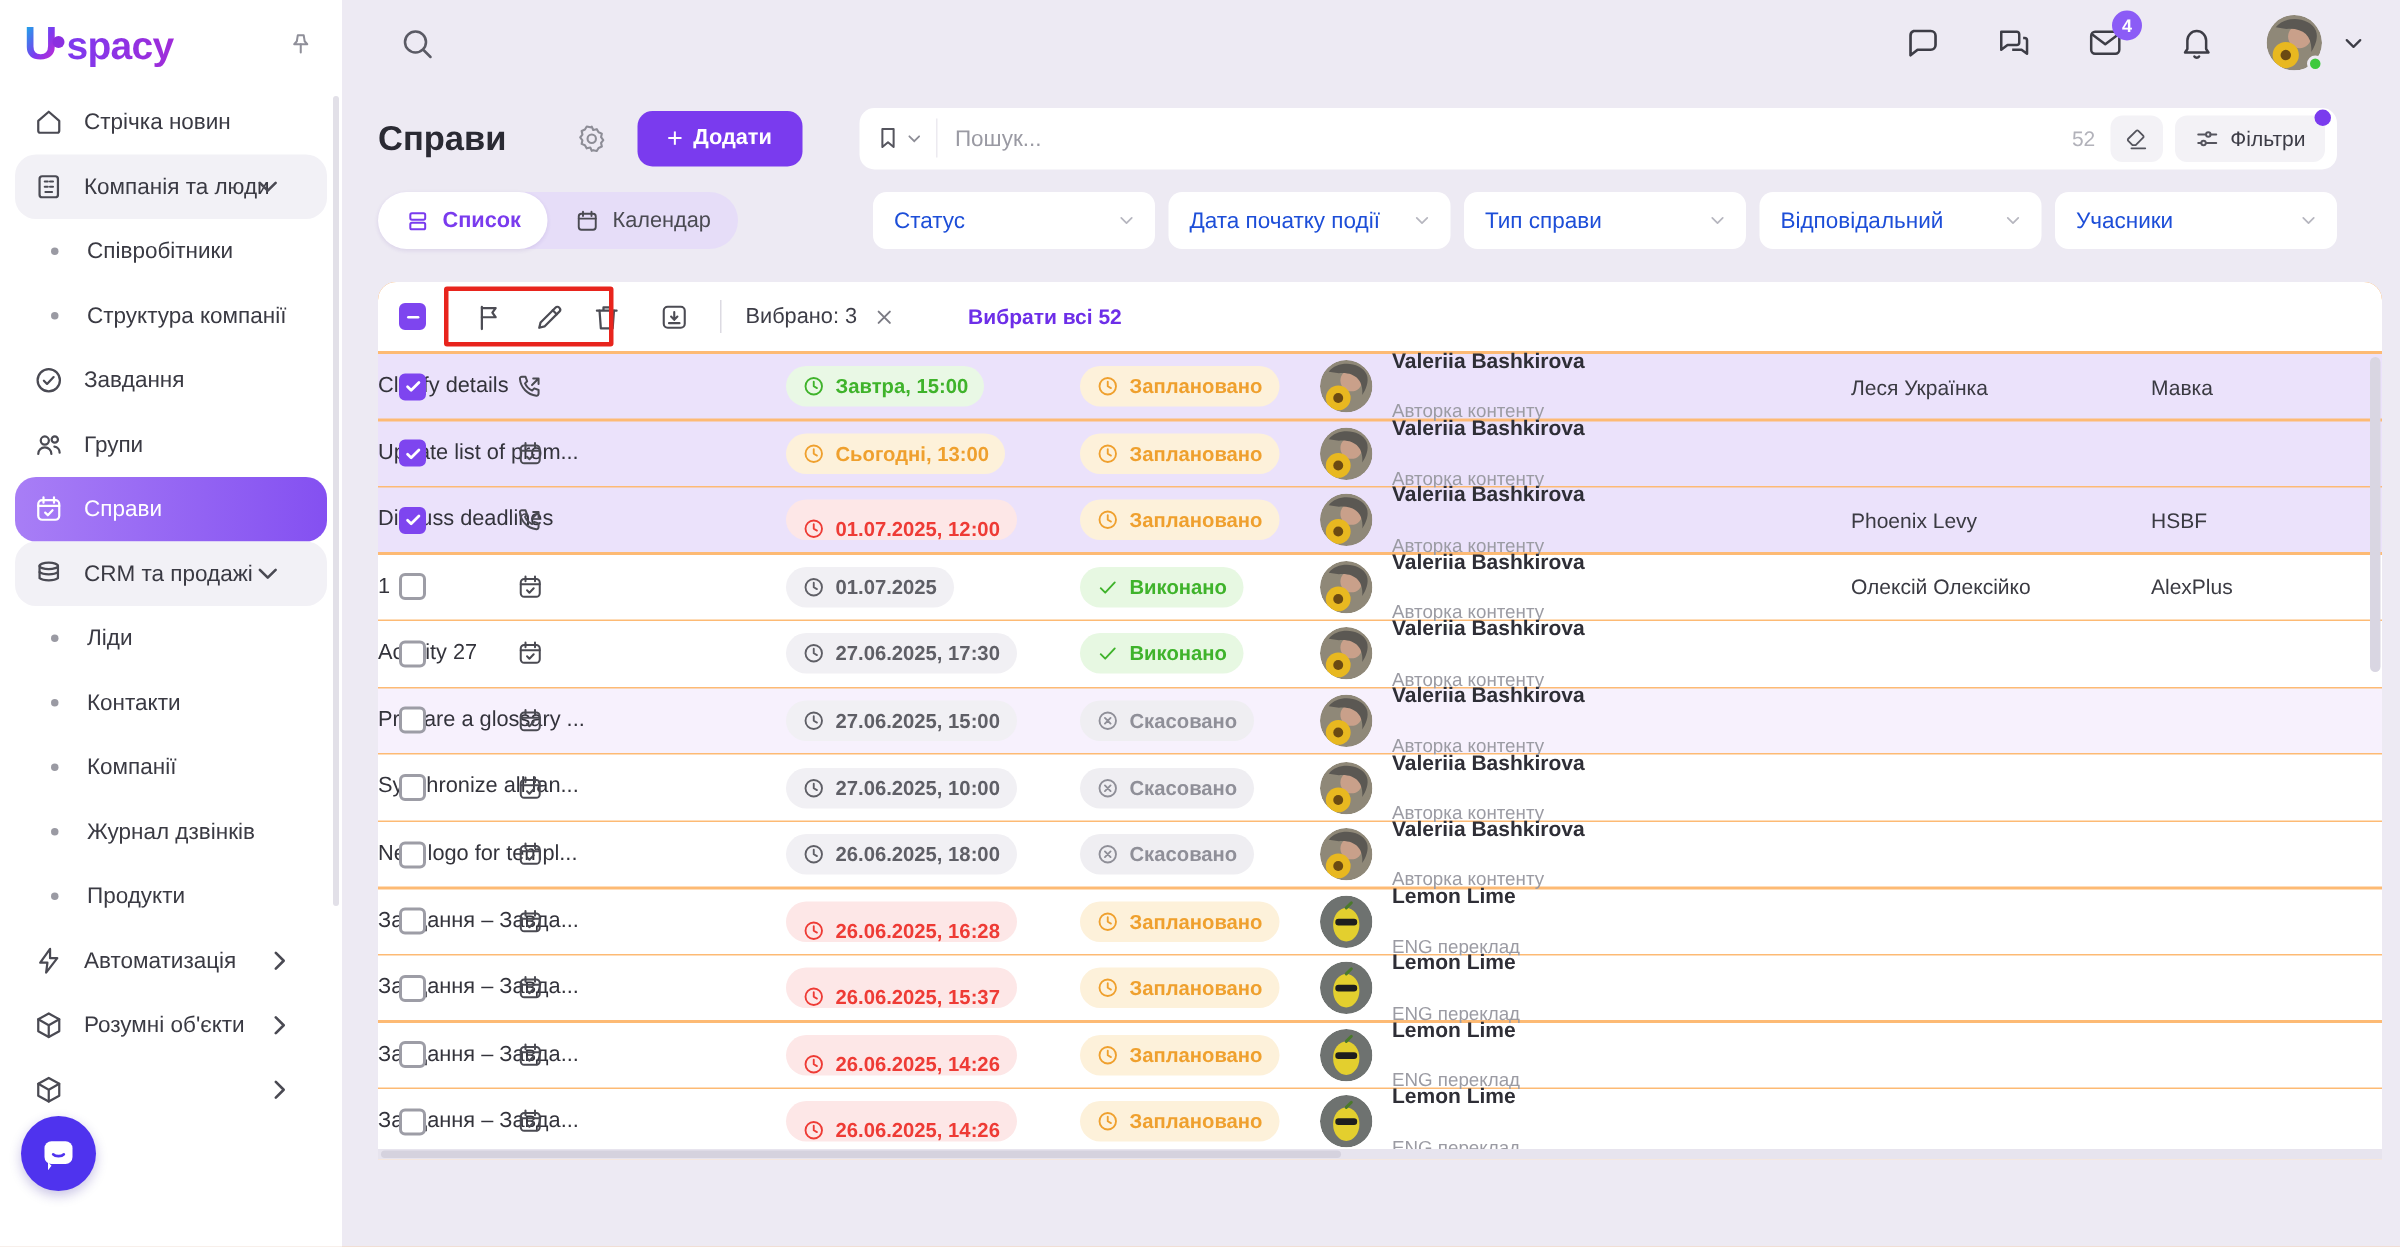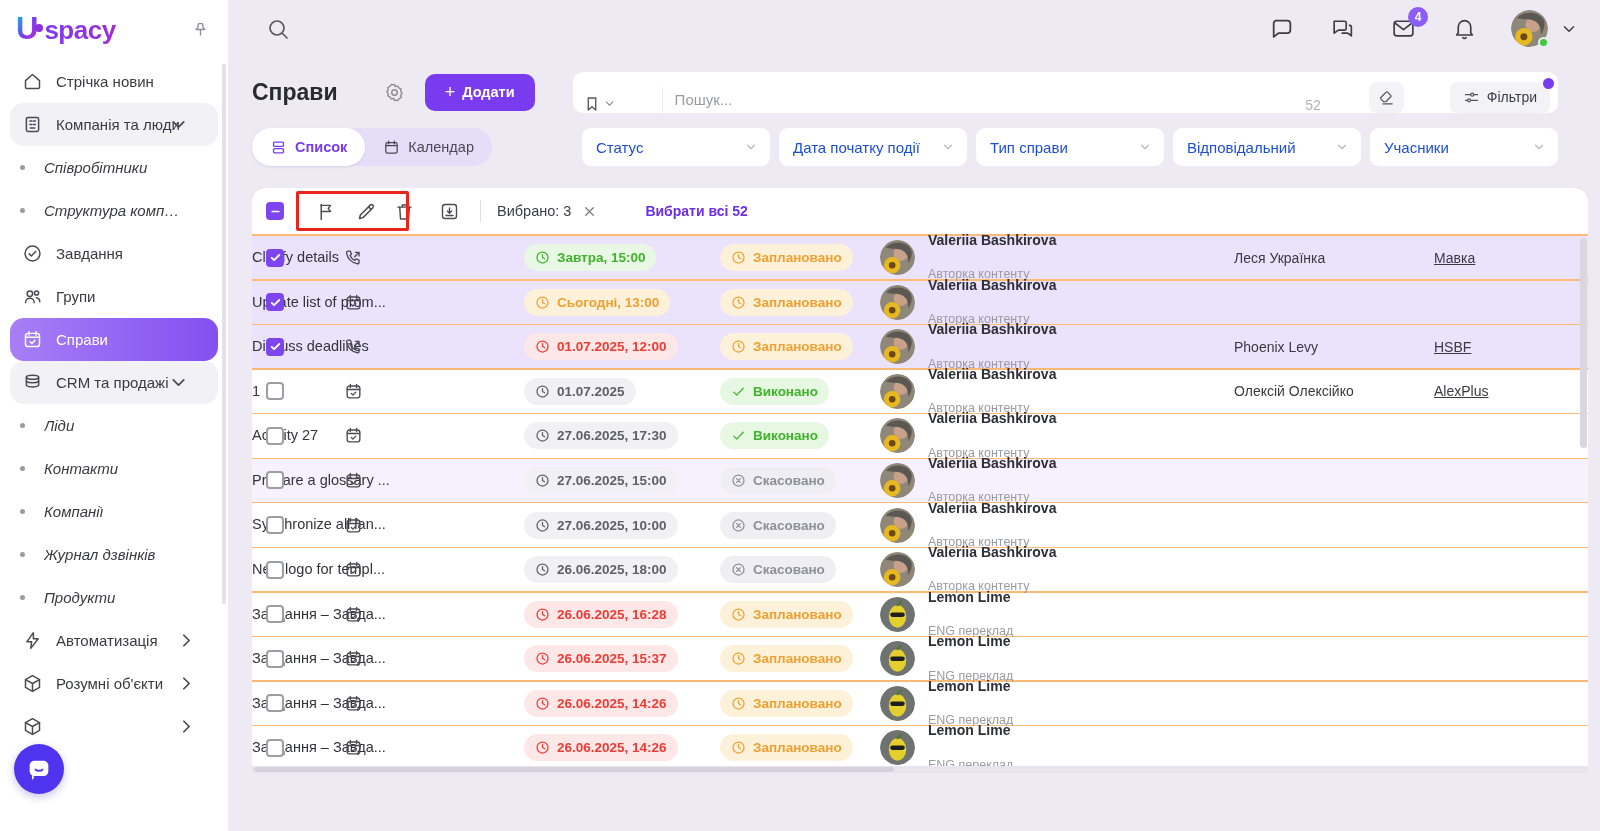--- a/index.html
+++ b/index.html
@@ -39,21 +39,21 @@
   .side-scroll { position:absolute; right:2px; top:64px; width:4px; height:540px; background:#e2e0e8; border-radius:2px; }
 
   .nav { position:absolute; top:60px; left:0; right:0; }
   .side-item { height:43px; display:flex; align-items:center; padding-left:22px; color:#3a3a43;
     font-size:15px; cursor:pointer; position:relative; }
   .side-item .icn { width:21px; height:21px; margin-right:13px; color:#4a4a53; }
   .side-item.pillbg { margin:0 10px; padding-left:12px; background:#f2f1f6; border-radius:14px; }
   .side-item.active { margin:0 10px; padding-left:12px; border-radius:14px; color:#fff;
     background:linear-gradient(90deg,#a87ef6 0%,#8450f1 100%); }
   .side-item.active .icn { color:#fff; }
-  .side-item.sub { padding-left:20px;font-style:italic; }
+  .side-item.sub { padding-left:34px; }
   .bullet { width:5px; height:5px; border-radius:50%; background:#9a9aa3; margin-right:19px; flex:none; }
   .side-chev { width:16px; height:16px; color:#6d6d77; position:absolute; right:18px; }
   .side-item.pillbg .side-chev, .side-item.active .side-chev { right:16px; }
   .side-label { white-space:nowrap; overflow:hidden; text-overflow:ellipsis; max-width:140px; }
 
   .chat-fab { position:absolute; left:14px; top:744px; width:50px; height:50px; border-radius:50%;
     background:#4f33ee; z-index:9; cursor:pointer; display:flex; align-items:center; justify-content:center;
     box-shadow:0 3px 8px rgba(40,20,150,.25); }
   .chat-fab svg { width:28px; height:28px; }
 
@@ -62,21 +62,21 @@
 
   .hdr { display:flex; align-items:center; height:42px; margin-right:30px; }
   .page-title { font-size:23px; font-weight:700; color:#2a2a33; }
   .gear { width:21px; height:21px; color:#8d8d96; margin-left:46px; cursor:pointer; }
   .add-btn { margin-left:20px; height:37px; padding:0 20px; border:none; border-radius:10px;
     background:#7a3bee; color:#fff; font-size:14.5px; font-weight:700; display:flex; align-items:center;
     gap:7px; cursor:pointer; font-family:inherit; }
   .add-plus { font-size:18px; font-weight:400; }
 
   .searchbar { margin-left:38px; flex:1; height:41px; background:#fff; border-radius:10px;
-    display:flex; align-items:flex-end; padding:0 8px 0 10px;gap:38px; }
+    display:flex; align-items:center; padding:0 8px 0 10px; }
   .bk-group { display:flex; align-items:center; gap:2px; color:#55555e; cursor:pointer; padding-right:8px; }
   .bk-ic { width:18px; height:18px; }
   .bk-chev { width:13px; height:13px; color:#8d8d96; }
   .search-input { flex:1; border:none; outline:none; font-size:15px; color:#3a3a43;
     font-family:inherit; background:transparent; padding-left:12px; border-left:1px solid #eceaf0; height:26px; }
   .search-input::placeholder { color:#9a9aa3; }
   .search-count { color:#b2b2ba; font-size:14px; margin:0 10px; }
   .tool-btn { height:31px; background:#f3f2f6; border:none; border-radius:8px; display:flex;
     align-items:center; gap:7px; color:#3c3c46; font-size:14px; cursor:pointer; font-family:inherit;
     padding:0 9px; position:relative; }
@@ -118,28 +118,28 @@
   .tcell { position:absolute; top:0; height:100%; display:flex; align-items:center; }
   .c-cb { left:14px; }
   .c-icon { left:92px; width:20px; color:#4a4a52; }
   .c-icon .icn { width:19px; height:19px; }
   .c-name { left:120px; width:150px; font-size:14.5px; color:#33333b; white-space:nowrap;
     overflow:hidden; text-overflow:ellipsis; display:block; line-height:43.2px; }
   .c-date { left:272px; }
   .c-status { left:468px; }
   .c-person { left:628px; gap:13px; }
   .c-contact { left:982px; font-size:14px; color:#3a3a42; }
-  .c-company { left:1182px; font-size:14px; color:#3a3a42;text-decoration:underline; }
+  .c-company { left:1182px; font-size:14px; color:#3a3a42; }
 
   .pill { display:inline-flex; align-items:center; gap:7px; height:27px; padding:0 11px;
     border-radius:14px; font-size:13.5px; font-weight:600; white-space:nowrap; }
   .pill .icn { width:15px; height:15px; }
   .p-green  { background:#e9f8e5; color:#3fb32b; }
   .p-orange { background:#fdf1da; color:#efa02e; }
-  .p-red    { background:#fde7e7; color:#ee3b35; }
+  .p-red    { background:#fde7e7; color:#ee3b35;align-items:flex-end; }
   .p-gray   { background:#f1f0f4; color:#5f5f66; }
   .p-done   { background:#e7f8e2; color:#3fb32b; }
   .p-cancel { background:#efeef2; color:#8f8f98; }
 
   .avatar { width:35px; height:35px; flex:none; }
   .avatar svg { width:100%; height:100%; border-radius:50%; }
   .pstack { display:flex; flex-direction:column; justify-content:center; gap:20px; }
   .pname { font-size:14px; font-weight:700; color:#2e2e36; line-height:1.1; }
   .prole { font-size:12.5px; color:#9b9ba3; line-height:1.1; }
 

